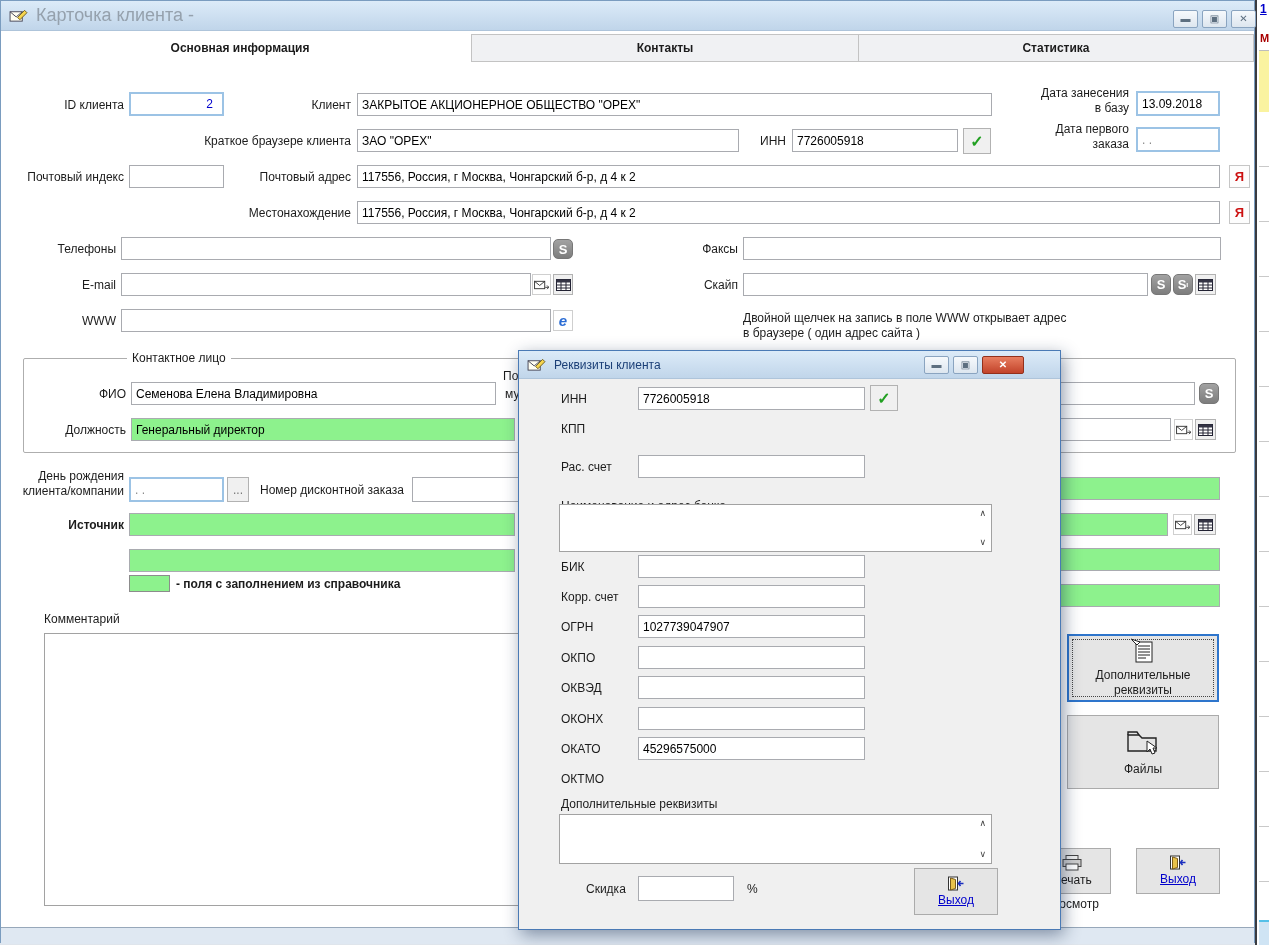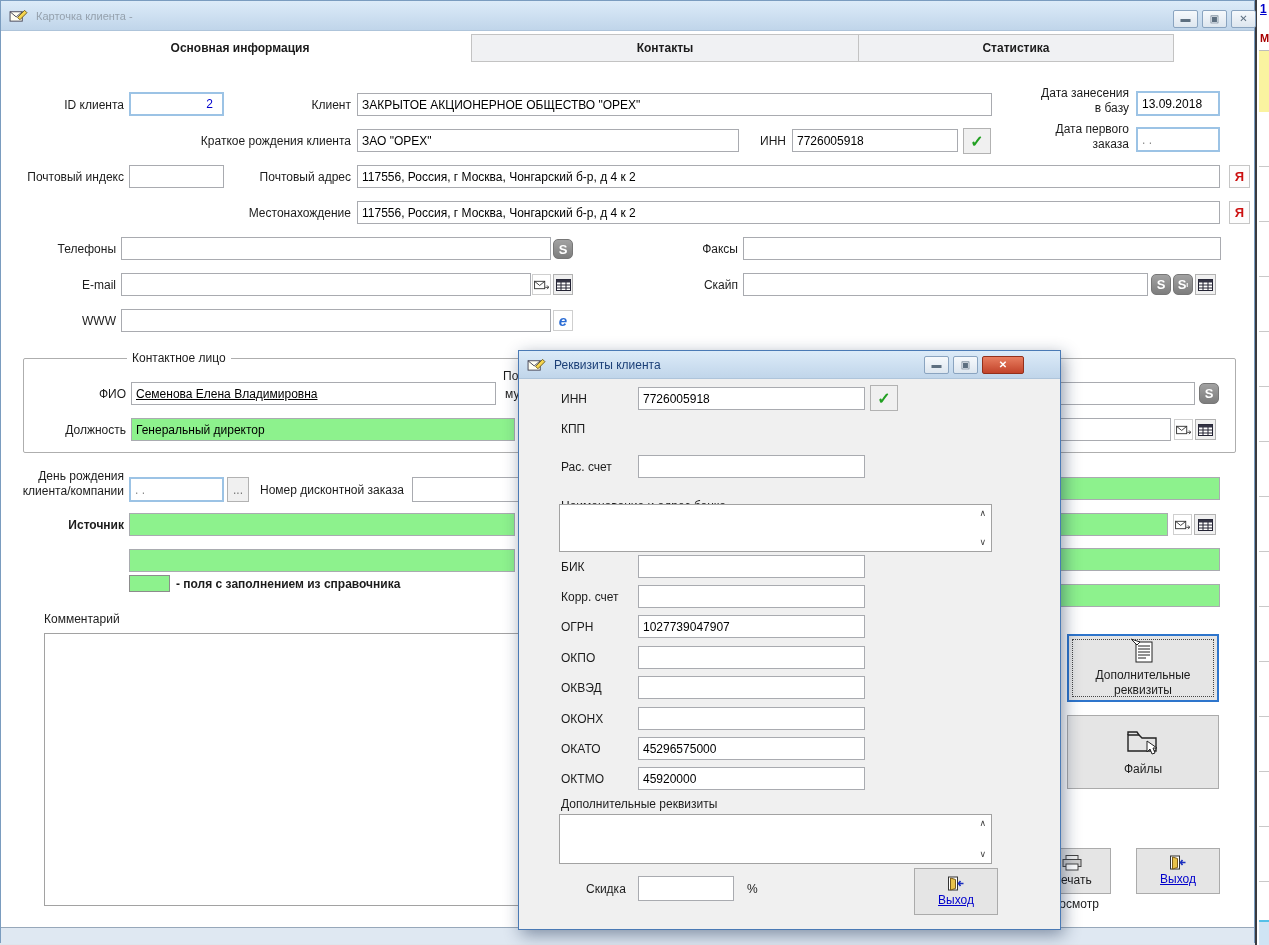--- a/index.html
+++ b/index.html
@@ -5,21 +5,21 @@
   html,body{margin:0;padding:0}
   body{width:1269px;height:945px;position:relative;overflow:hidden;
        background:#dfe5ec;font-family:"Liberation Sans",sans-serif;font-size:12px;color:#1c1c1c}
   .abs{position:absolute}
   
   #main-window{position:absolute;left:0;top:0;width:1255px;height:943px;
        background:#fff;border:1px solid #7a9cbf;box-sizing:border-box;z-index:10}
   .titlebar{position:absolute;left:0;top:0;right:0;height:30px;
        background:linear-gradient(#dcebf8,#c0d5ea);border-bottom:1px solid #aec4da;
        display:flex;align-items:center;padding-left:8px;box-sizing:border-box}
-  .titlebar .ttl{margin-left:8px;font-size:11px}
+  .titlebar .ttl{margin-left:8px;font-size:18px}
   #main-window .ttl{color:#95a1ad}
   .winbtns{position:absolute;top:9px;display:flex;gap:4px}
   .wbtn{width:25px;height:18px;background:linear-gradient(#f6f9fc,#dde6ef);
        border:1px solid #8aa4c0;border-radius:2px;display:flex;align-items:center;
        justify-content:center;color:#5d6f80;font-size:10px;line-height:1;box-sizing:border-box}
   .wbtn.red{width:42px;background:linear-gradient(#e8english77e60,#c2432a);
        background:linear-gradient(#e87e60,#c2432a);color:#fff;border-color:#93301b;font-weight:bold}
   
   .tab{position:absolute;top:33px;height:28px;display:flex;align-items:center;
        justify-content:center;font-weight:bold;box-sizing:border-box}
@@ -77,31 +77,31 @@
     <span class="ttl">Карточка клиента -</span>
   </div>
   <div class="winbtns" style="left:1172px">
     <div class="wbtn">▬</div>
     <div class="wbtn">▣</div>
     <div class="wbtn">✕</div>
   </div>
 
   <div class="tab" style="left:8px;width:462px">Основная информация</div>
   <div class="tab inactive" style="left:470px;width:388px">Контакты</div>
-  <div class="tab inactive" style="left:857px;width:316px">Статистика</div>
+  <div class="tab inactive" style="left:857px;width:396px">Статистика</div>
 
   <div class="lbl r" style="left:23px;top:97px;width:100px">ID клиента</div>
   <input class="fld blue bluev" style="left: 128px; top: 91px; width: 95px; height: 24px;" value="2">
   <div class="lbl r" style="left:250px;top:97px;width:100px">Клиент</div>
   <input class="fld" style="left: 356px; top: 92px; width: 635px; height: 23px;" value="ЗАКРЫТОЕ АКЦИОНЕРНОЕ ОБЩЕСТВО &quot;ОРЕХ&quot;">
   <div class="lbl r" style="left:1011px;top:85px;width:117px">Дата занесения
 в базу</div>
   <input class="fld blue" style="left: 1135px; top: 90px; width: 84px; height: 25px;" value="13.09.2018">
 
-  <div class="lbl r" style="left:150px;top:133px;width:200px">Краткое рождения клиента</div>
+  <div class="lbl r" style="left:150px;top:133px;width:200px">Краткое браузере клиента</div>
   <input class="fld" style="left: 356px; top: 128px; width: 382px; height: 23px;" value="ЗАО &quot;ОРЕХ&quot;">
   <div class="lbl r" style="left:735px;top:133px;width:50px">ИНН</div>
   <input class="fld" style="left: 791px; top: 128px; width: 166px; height: 23px;" value="7726005918">
   <div class="ibtn tool" style="left:962px;top:127px;width:28px;height:26px">
     <span class="chk">✓</span>
   </div>
   <div class="lbl r" style="left:1011px;top:121px;width:117px">Дата первого
 заказа</div>
   <input class="fld blue grayv" style="left: 1135px; top: 126px; width: 84px; height: 25px;" value=". .">
 
@@ -153,25 +153,27 @@
       <line x1="5" y1="3" x2="5" y2="12" stroke="#223"></line>
         <line x1="10" y1="3" x2="10" y2="12" stroke="#223"></line>
     </svg>
   </div>
 
   <div class="lbl r" style="left:25px;top:313px;width:90px">WWW</div>
   <input class="fld" style="left: 120px; top: 308px; width: 430px; height: 23px;" value="">
   <div class="ibtn" style="left:552px;top:309px;width:20px;height:21px;background:#fff;border:1px solid #cfcfcf">
     <span class="ie-e">e</span>
   </div>
+  <div class="lbl" style="left:742px;top:310px">Двойной щелчек на запись в поле WWW открывает адрес
+в браузере ( один адрес сайта )</div>
 
   <div class="gbox" style="left:22px;top:357px;width:1211px;height:93px"></div>
   <div class="gleg" style="left:126px;top:350px">Контактное лицо</div>
   <div class="lbl r" style="left:35px;top:386px;width:90px">ФИО</div>
-  <input class="fld" style="left: 130px; top: 381px; width: 365px; height: 23px; text-decoration: underline;" value="Семенова Елена Владимировна">
+  <input class="fld" style="left: 130px; top: 381px; width: 365px; height: 23px;" value="Семенова Елена Владимировна">
   <div class="lbl" style="left:502px;top:368px">По</div>
   <div class="lbl" style="left:504px;top:386px">му</div>
   <div class="lbl r" style="left:35px;top:422px;width:90px">Должность</div>
   <input class="fld green" style="left: 130px; top: 417px; width: 384px; height: 23px;" value="Генеральный директор">
 
   <input class="fld" style="left: 1059px; top: 381px; width: 135px; height: 23px;">
   <div class="ibtn skype" style="left:1198px;top:382px;width:20px;height:21px">S</div>
   <input class="fld" style="left: 1059px; top: 417px; width: 111px; height: 23px;">
   <div class="ibtn" style="left:1173px;top:418px;width:19px;height:21px;background:#fff;border:1px solid #cfcfcf">
     <svg width="15" height="12" viewBox="0 0 16 13">
@@ -311,21 +313,20 @@
   <input class="fld" style="left: 119px; top: 264px; width: 227px; height: 23px;" value="1027739047907">
   <div class="lbl" style="left:42px;top:300px">ОКПО</div>
   <input class="fld" style="left: 119px; top: 295px; width: 227px; height: 23px;" value="">
   <div class="lbl" style="left:42px;top:330px">ОКВЭД</div>
   <input class="fld" style="left: 119px; top: 325px; width: 227px; height: 23px;" value="">
   <div class="lbl" style="left:42px;top:361px">ОКОНХ</div>
   <input class="fld" style="left: 119px; top: 356px; width: 227px; height: 23px;" value="">
   <div class="lbl" style="left:42px;top:391px">ОКАТО</div>
   <input class="fld" style="left: 119px; top: 386px; width: 227px; height: 23px;" value="45296575000">
   <div class="lbl" style="left:42px;top:421px">ОКТМО</div>
-  <input class="fld" style="left: 119px; top: 416px; width: 227px; height: 23px;" value="45920000">
 
   <div class="lbl" style="left:42px;top:446px">Дополнительные реквизиты</div>
   <div class="tarea" style="left:40px;top:463px;width:433px;height:50px">
     <span class="sb-up" style="right:5px;top:4px">∧</span>
     <span class="sb-up" style="right:5px;bottom:4px">∨</span>
   </div>
 
   <div class="lbl" style="left:67px;top:531px">Скидка</div>
   <input class="fld" style="left: 119px; top: 525px; width: 96px; height: 25px;" value="">
   <div class="lbl" style="left:228px;top:531px">%</div>

